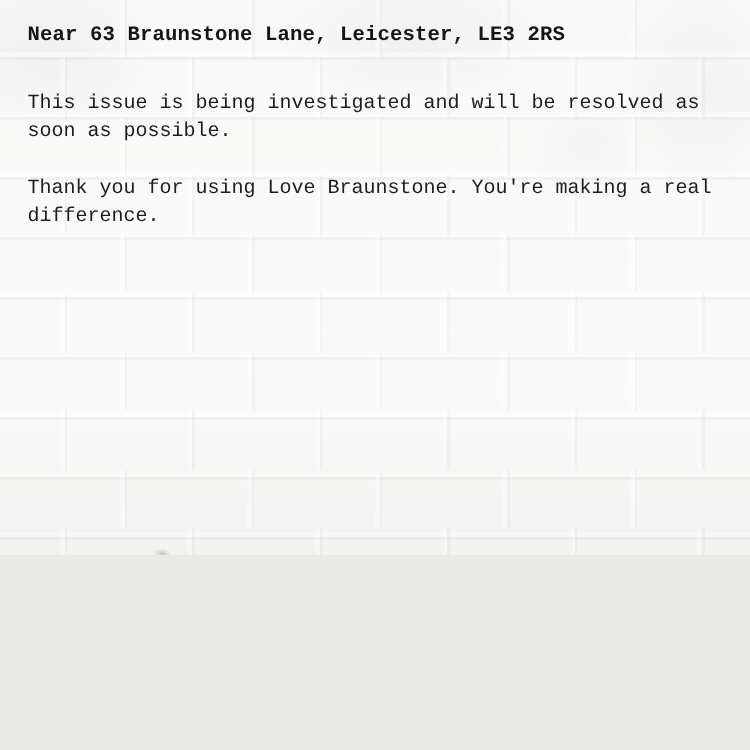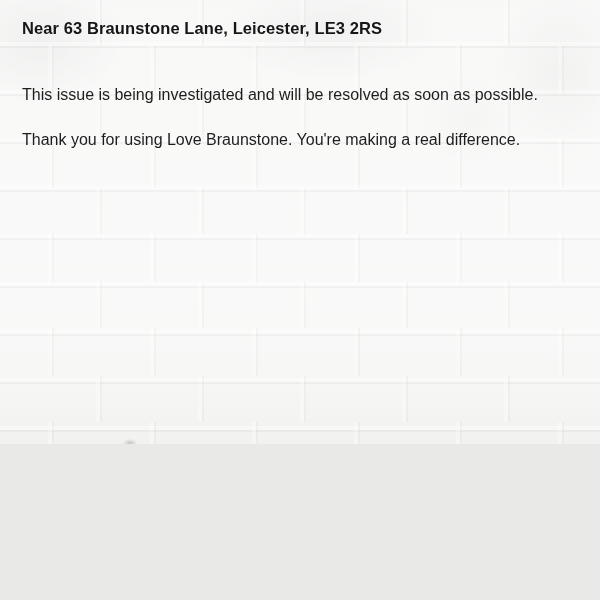--- a/index.html
+++ b/index.html
@@ -13,20 +13,21 @@
     background: #e9e9e7;
     overflow: hidden;
   }
 
   .report-card {
     position: relative;
     width: 600px;
     height: 444px;
     overflow: hidden;
     background: #fdba74;
+    font-family: Liberation Mono, monospace;
   }
 
   
   .photo-bg {
     position: absolute;
     inset: 0;
     background:
       
       linear-gradient(to bottom, rgba(255,255,255,0.80) 0%, rgba(255,255,255,0.74) 45%, rgba(255,255,255,0.70) 100%),
       
@@ -116,21 +117,21 @@
   }
   .location-title {
     font-size: 16.5px;
     font-weight: bold;
     line-height: 1.25;
     letter-spacing: 0.1px;
     margin: 0 0 0 0;
     color: #161616;
   }
   .body-block {
-    margin-top: 44px;
+    margin-top: 32px;
   }
   .body-text {
     font-size: 16px;
     line-height: 1.45;
     color: #1d1d1d;
     margin: 0 0 22px 0;
     max-width: 548px;
   }
   .body-text:last-child {
     margin-bottom: 0;

